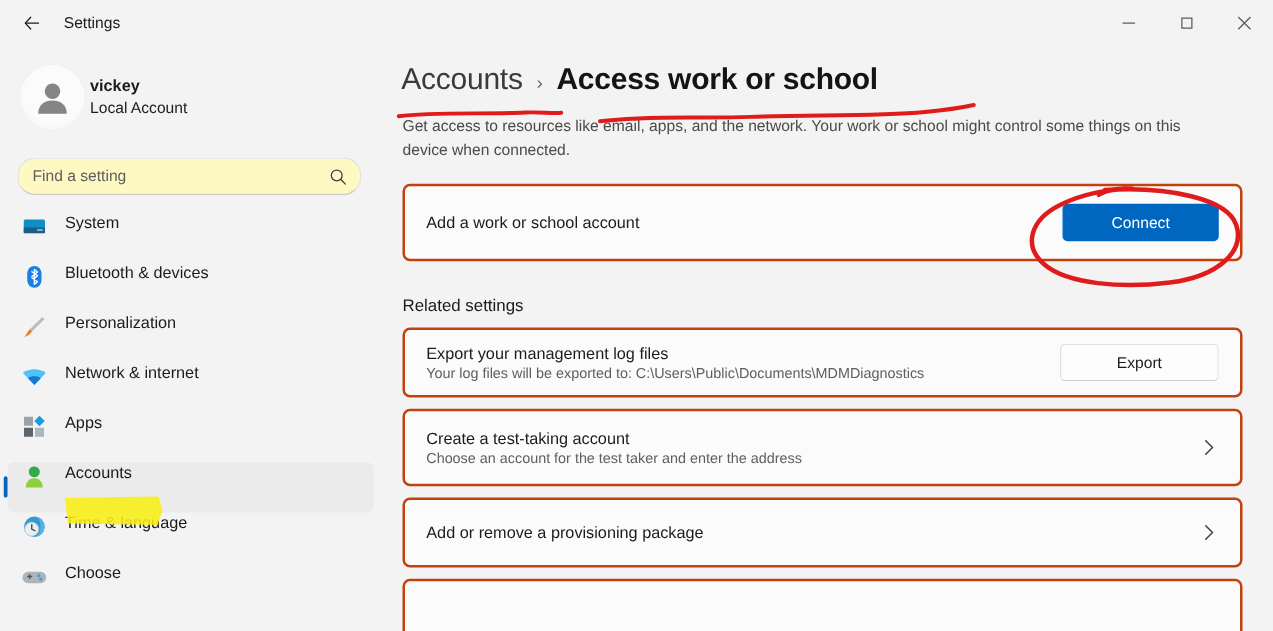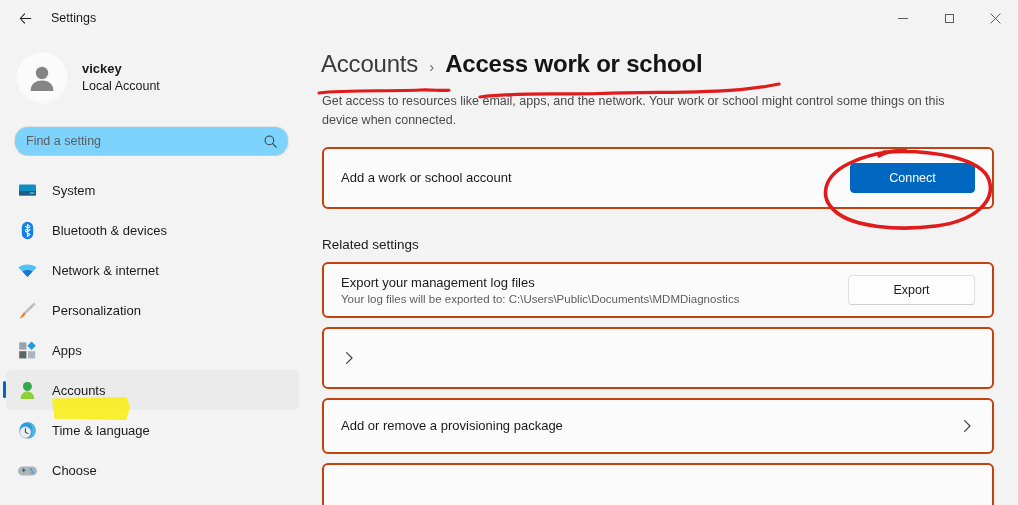--- a/index.html
+++ b/index.html
@@ -37,41 +37,41 @@
   .sidebar {
     position: absolute; top: 36px; left: 0; width: 305px; height: 469px;
   }
   .profile { display: flex; align-items: center; padding: 16px 0 0 16px; }
   .avatar {
     width: 52px; height: 52px; border-radius: 50%;
     background: radial-gradient(circle at 50% 45%, #fbfbfb 58%, #f1f1f1 100%);
     display: flex; align-items: center; justify-content: center;
     box-shadow: 0 0 0 0.5px #ececec;
   }
-  .profile-text { margin-left: 14px; line-height: 1.25; }
+  .profile-text { margin-left: 4px; line-height: 1.25; }
   .profile-name { font-size: 13px; font-weight: bold; color: #1b1b1b; }
   .profile-sub { font-size: 12.5px; color: #1b1b1b; margin-top: 2px; }
 
   .search-wrap { padding: 22px 16px 0 14px; }
   .search-box {
-    position: relative; height: 30px; background: #7dd3fc;
+    position: relative; height: 30px; background: #fef9c3;
     border: 1px solid #e2e2e2; border-bottom-color: #c9c9c9;
     border-radius: 14px; display: flex; align-items: center;
   }
   .search-box input {
     flex: 1; border: 0; outline: 0; background: transparent;
     font-family: "Liberation Sans", sans-serif; font-size: 12.5px;
     color: #1b1b1b; padding: 0 30px 0 11px;
   }
   .search-box input::placeholder { color: #5e5e5e; }
   .search-ico { position: absolute; right: 10px; top: 7px; width: 15px; height: 15px; }
 
   .navlist { margin-top: 14px; padding: 0 6px 0 6px; }
   .navitem {
-    position: relative; height: 40px; display: flex; align-items: center;
+    position: relative; height: 40px; display: flex; align-items: flex-start;
     padding-left: 10px; border-radius: 5px; cursor: pointer;
   }
   .navitem.selected { background: #ebebeb; }
   .navitem.selected::before {
     content: ""; position: absolute; left: -3px; top: 11px;
     width: 3px; height: 17px; background: #0067c0; border-radius: 2px;
   }
   .navicon {
     width: 22px; height: 22px; margin-right: 14px;
     display: flex; align-items: center; justify-content: center; flex: 0 0 22px;
@@ -216,36 +216,36 @@
             <path d="M8.6 6.4 L13 9.6 L10.5 11.6 L10.5 4.6 L13 6.6 L8.6 10 " fill="none" stroke="#ffffff" stroke-width="1.15" stroke-linejoin="round" stroke-linecap="round"></path>
             <path d="M10.5 10.5 L10.5 16.4 L13 14.4 L8.6 11.2" fill="none" stroke="#ffffff" stroke-width="1.15" stroke-linejoin="round" stroke-linecap="round"></path>
           </svg>
         </span>
         <span class="navlabel">Bluetooth &amp; devices</span>
       </div>
 
       <div class="navitem">
         <span class="navicon">
           <svg width="21" height="21" viewBox="0 0 21 21">
-            <path d="M1.4 7.4 C5.6 3.4 15.4 3.4 19.6 7.4 L10.5 17 Z" fill="#4fc3f7"></path>
-            <path d="M5.4 11.6 C7.6 9.5 13.4 9.5 15.6 11.6 L10.5 17 Z" fill="#1976d2"></path>
-          </svg>
-        </span>
-        <span class="navlabel">Network &amp; internet</span>
-      </div>
-
-      <div class="navitem">
-        <span class="navicon">
-          <svg width="21" height="21" viewBox="0 0 21 21">
             <path d="M16.8 2.6 L18.6 4.4 L8.8 14 L7 12.2 Z" fill="#b9bec4"></path>
             <path d="M8.8 14 L7 12.2 L4.6 15.4 L2.4 18.8 L6.1 17 Z" fill="#f07c1e"></path>
             <path d="M2.4 18.8 L4.3 18 L3.4 17 Z" fill="#cfd3d8"></path>
           </svg>
         </span>
         <span class="navlabel">Personalization</span>
+      </div>
+
+      <div class="navitem">
+        <span class="navicon">
+          <svg width="21" height="21" viewBox="0 0 21 21">
+            <path d="M1.4 7.4 C5.6 3.4 15.4 3.4 19.6 7.4 L10.5 17 Z" fill="#4fc3f7"></path>
+            <path d="M5.4 11.6 C7.6 9.5 13.4 9.5 15.6 11.6 L10.5 17 Z" fill="#1976d2"></path>
+          </svg>
+        </span>
+        <span class="navlabel">Network &amp; internet</span>
       </div>
 
       <div class="navitem">
         <span class="navicon">
           <svg width="21" height="21" viewBox="0 0 21 21">
             <rect x="2.2" y="2.4" width="7.2" height="7.2" fill="#9aa3ab"></rect>
             <rect x="2.2" y="11.2" width="7.2" height="7.2" fill="#5c646c"></rect>
             <rect x="11" y="11.2" width="7.2" height="7.2" fill="#aeb5bc"></rect>
             <path d="M14.6 1.6 L18.8 5.8 L14.6 10 L10.4 5.8 Z" fill="#1e9ae0"></path>
           </svg>
@@ -316,20 +316,24 @@
 
     <div class="card" id="card-export">
       <div class="card-main">
         <div class="card-title">Export your management log files</div>
         <div class="card-sub">Your log files will be exported to: C:\Users\Public\Documents\MDMDiagnostics</div>
       </div>
       <button class="btn-secondary">Export</button>
     </div>
 
     <div class="card clickable" id="card-test">
+      <div class="card-main">
+        <div class="card-title">Create a test-taking account</div>
+        <div class="card-sub">Choose an account for the test taker and enter the address</div>
+      </div>
       <svg class="chev" viewBox="0 0 16 16">
         <path d="M5.6 2.6 L11 8 L5.6 13.4" fill="none" stroke="#454545" stroke-width="1.25" stroke-linecap="round" stroke-linejoin="round"></path>
       </svg>
     </div>
 
     <div class="card clickable" id="card-prov">
       <div class="card-main">
         <div class="card-title">Add or remove a provisioning package</div>
       </div>
       <svg class="chev" viewBox="0 0 16 16">

